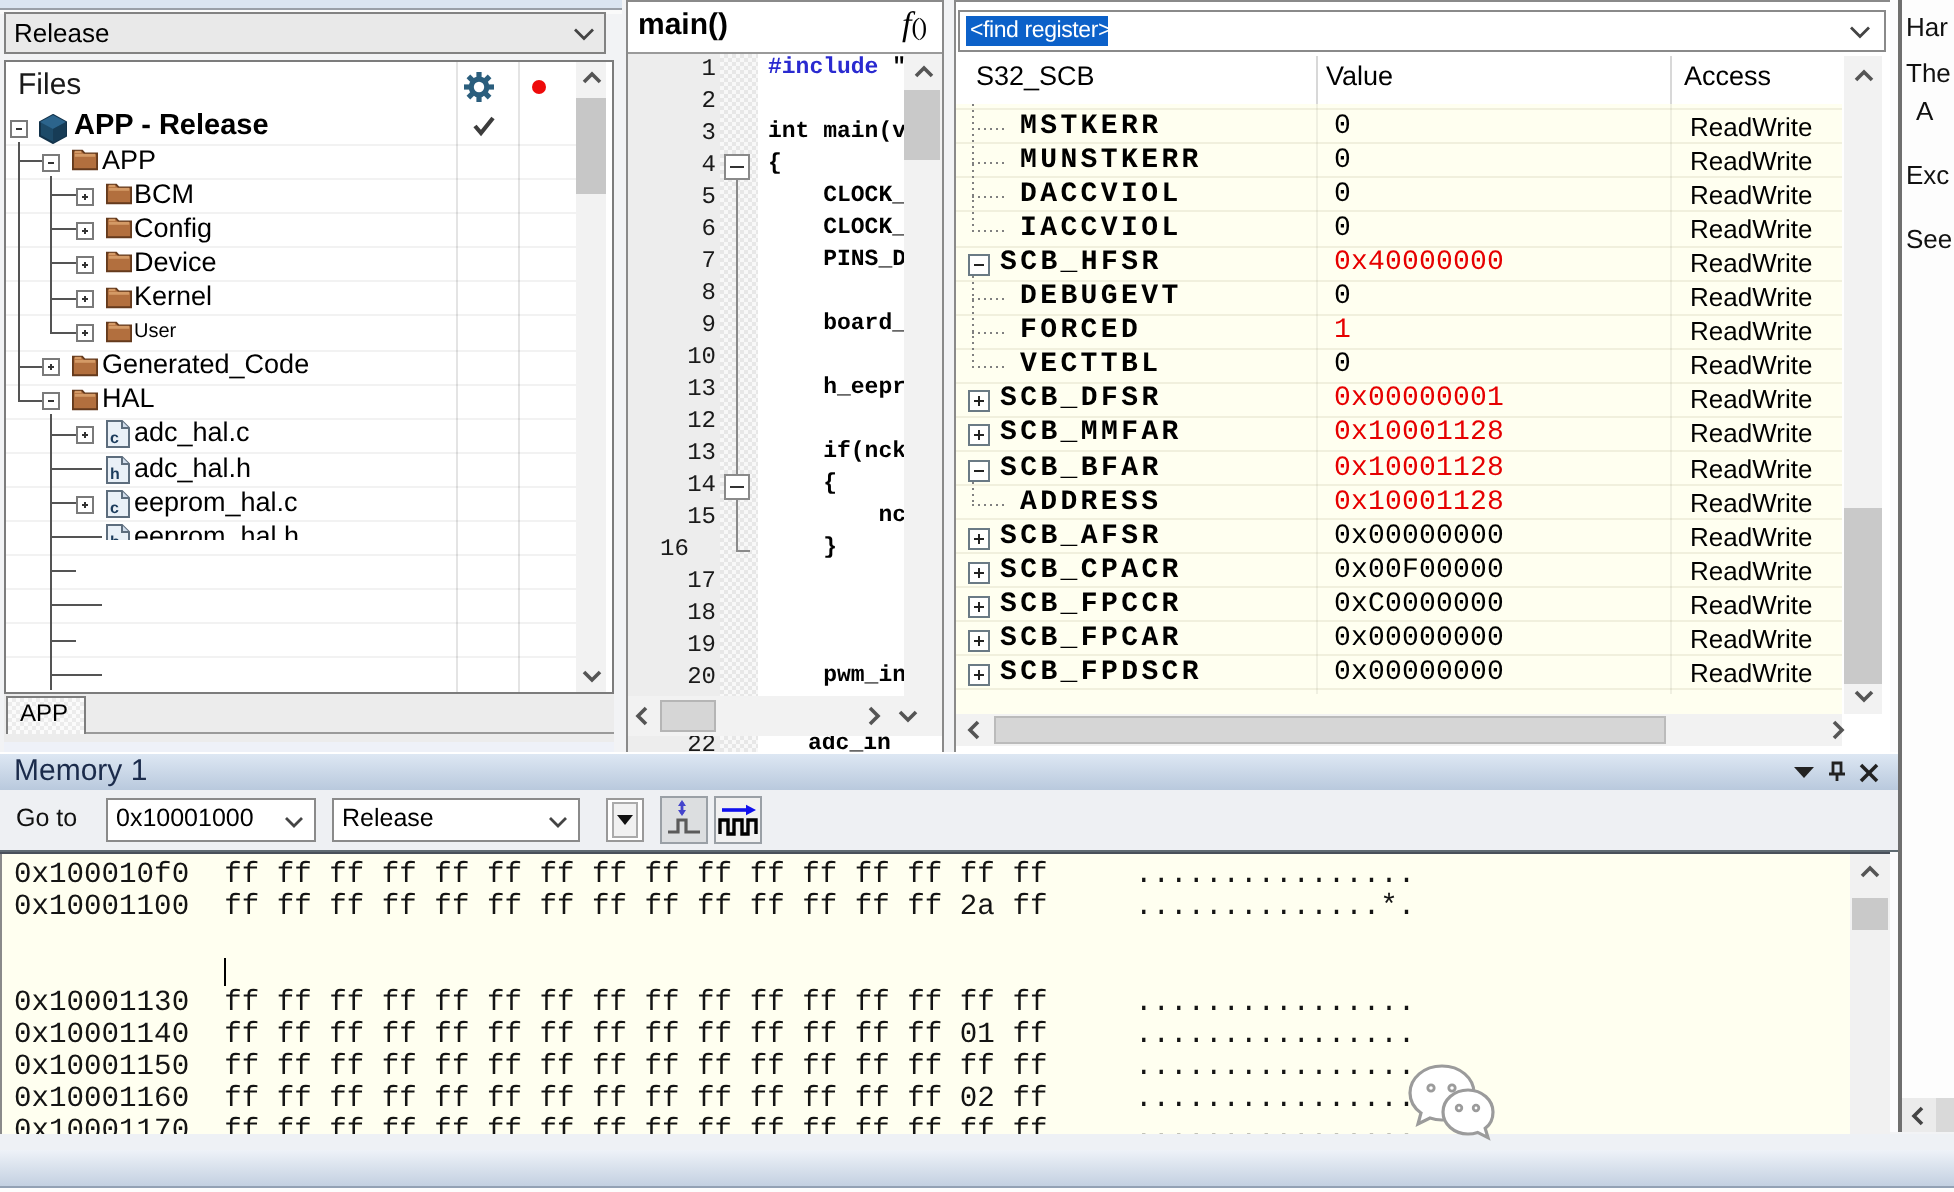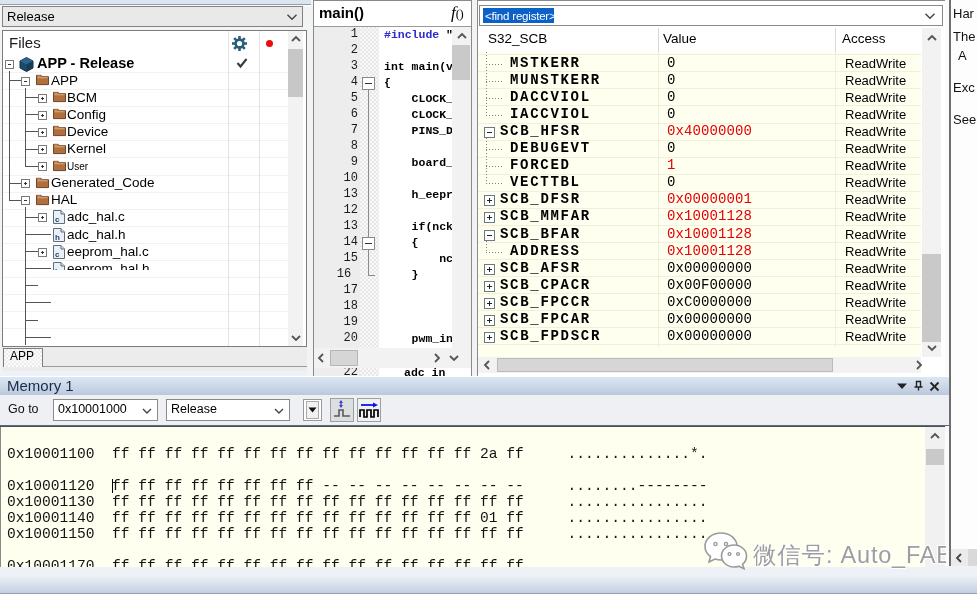--- a/index.html
+++ b/index.html
@@ -273,21 +273,21 @@
 <div class="t" style="left:330px;top:179px;width:28px;text-align:right;font-family:'Liberation Mono',monospace;font-size:12px;color:#1a1a1a">10</div>
 <div class="t" style="left:330px;top:195px;width:28px;text-align:right;font-family:'Liberation Mono',monospace;font-size:12px;color:#1a1a1a">13</div>
 <div class="t" style="left:411.6px;top:195px;font-family:'Liberation Mono',monospace;font-size:11.5px;font-weight:bold;color:#000;white-space:pre">h_eepr</div>
 <div class="t" style="left:330px;top:211px;width:28px;text-align:right;font-family:'Liberation Mono',monospace;font-size:12px;color:#1a1a1a">12</div>
 <div class="t" style="left:330px;top:227px;width:28px;text-align:right;font-family:'Liberation Mono',monospace;font-size:12px;color:#1a1a1a">13</div>
 <div class="t" style="left:411.6px;top:227px;font-family:'Liberation Mono',monospace;font-size:11.5px;font-weight:bold;color:#000;white-space:pre">if(nck</div>
 <div class="t" style="left:330px;top:243px;width:28px;text-align:right;font-family:'Liberation Mono',monospace;font-size:12px;color:#1a1a1a">14</div>
 <div class="t" style="left:411.6px;top:243px;font-family:'Liberation Mono',monospace;font-size:11.5px;font-weight:bold;color:#000;white-space:pre">{</div>
 <div class="t" style="left:330px;top:259px;width:28px;text-align:right;font-family:'Liberation Mono',monospace;font-size:12px;color:#1a1a1a">15</div>
 <div class="t" style="left:439.2px;top:259px;font-family:'Liberation Mono',monospace;font-size:11.5px;font-weight:bold;color:#000;white-space:pre">nc</div>
-<div class="t" style="left:330px;top:275px;width:28px;text-align:center;font-family:'Liberation Mono',monospace;font-size:12px;color:#1a1a1a">16</div>
+<div class="t" style="left:330px;top:275px;width:28px;text-align:left;font-family:'Liberation Mono',monospace;font-size:12px;color:#1a1a1a">16</div>
 <div class="t" style="left:411.6px;top:275px;font-family:'Liberation Mono',monospace;font-size:11.5px;font-weight:bold;color:#000;white-space:pre">}</div>
 <div class="t" style="left:330px;top:291px;width:28px;text-align:right;font-family:'Liberation Mono',monospace;font-size:12px;color:#1a1a1a">17</div>
 <div class="t" style="left:330px;top:307px;width:28px;text-align:right;font-family:'Liberation Mono',monospace;font-size:12px;color:#1a1a1a">18</div>
 <div class="t" style="left:330px;top:323px;width:28px;text-align:right;font-family:'Liberation Mono',monospace;font-size:12px;color:#1a1a1a">19</div>
 <div class="t" style="left:330px;top:339px;width:28px;text-align:right;font-family:'Liberation Mono',monospace;font-size:12px;color:#1a1a1a">20</div>
 <div class="t" style="left:411.6px;top:339px;font-family:'Liberation Mono',monospace;font-size:11.5px;font-weight:bold;color:#000;white-space:pre">pwm_in</div>
 </div>
     </div>
 <div class="" style="left:368px;top:90px;width:1px;height:185px;background:#8a8a8a"></div>
 <div class="" style="left:368px;top:275px;width:7px;height:1px;background:#8a8a8a"></div>
@@ -525,25 +525,26 @@
 <div class="" style="left:357px;top:398px;width:24px;height:24px;background:#f1f1f1;border:1px solid #9aa0a6;box-sizing:border-box"></div>
 <svg class="a" style="left:359px;top:400px" width="20" height="20" viewBox="0 0 20 20">
 <line x1="2" y1="5" x2="15" y2="5" stroke="#1111ee" stroke-width="1.8"></line>
       <polygon points="19,5 14,2.4 14,7.6" fill="#1111ee"></polygon>
 <path d="M1,17 L1,10 L5,10 L5,17 L8,17 L8,10 L12,10 L12,17 L15,17 L15,10 L19,10 L19,17" stroke="#000" stroke-width="1.7" fill="none"></path>
     </svg>
 <div class="" style="left:0px;top:426px;width:945px;height:141px;background:#fffff0;border-top:1px solid #49505a;box-sizing:border-box"></div>
 <div class="" style="left:0px;top:427px;width:1px;height:140px;background:#8a8a8a"></div>
 <div class="" style="left:944px;top:427px;width:1px;height:140px;background:#b9b9b9"></div>
 <div style="position:absolute;left:0;top:427px;width:924px;height:140px;overflow:hidden">
+<div class="t" style="left:7px;top:11px;font-family:'Liberation Mono',monospace;font-size:14.6px;color:#141414;white-space:pre">0x100010f0  ff ff ff ff ff ff ff ff ff ff ff ff ff ff ff ff     ................</div>
 <div class="t" style="left:7px;top:27px;font-family:'Liberation Mono',monospace;font-size:14.6px;color:#141414;white-space:pre">0x10001100  ff ff ff ff ff ff ff ff ff ff ff ff ff ff 2a ff     ..............*.</div>
-<div class="t" style="left:7px;top:59px;font-family:'Liberation Mono',monospace;font-size:14.6px;color:#141414;white-space:pre">0x10001120  ff ff ff ff ff ff ff ff -- -- -- -- -- -- -- --     ........--------</div>
 <div class="t" style="left:7px;top:75px;font-family:'Liberation Mono',monospace;font-size:14.6px;color:#141414;white-space:pre">0x10001130  ff ff ff ff ff ff ff ff ff ff ff ff ff ff ff ff     ................</div>
 <div class="t" style="left:7px;top:91px;font-family:'Liberation Mono',monospace;font-size:14.6px;color:#141414;white-space:pre">0x10001140  ff ff ff ff ff ff ff ff ff ff ff ff ff ff 01 ff     ................</div>
 <div class="t" style="left:7px;top:107px;font-family:'Liberation Mono',monospace;font-size:14.6px;color:#141414;white-space:pre">0x10001150  ff ff ff ff ff ff ff ff ff ff ff ff ff ff ff ff     ................</div>
+<div class="t" style="left:7px;top:123px;font-family:'Liberation Mono',monospace;font-size:14.6px;color:#141414;white-space:pre">0x10001160  ff ff ff ff ff ff ff ff ff ff ff ff ff ff 02 ff     ................</div>
 <div class="t" style="left:7px;top:139px;font-family:'Liberation Mono',monospace;font-size:14.6px;color:#141414;white-space:pre">0x10001170  ff ff ff ff ff ff ff ff ff ff ff ff ff ff ff ff     ................</div>
 </div>
 <div class="" style="left:112px;top:479px;width:1px;height:14px;background:#000"></div>
 <div class="" style="left:925px;top:427px;width:20px;height:140px;background:#f1f1f1"></div>
 <svg class="a" style="left:927px;top:428px" width="16" height="16" viewBox="-8 -8 16 16">
       <polyline points="-4.0,2.0 0,-2.0 4.0,2.0" fill="none" stroke="#555" stroke-width="1.8"></polyline>
     </svg>
 <div class="" style="left:926px;top:449px;width:18px;height:16px;background:#c9c9c9"></div>
 <div class="" style="left:0px;top:567px;width:977px;height:8px;background:#eef1f5"></div>
 <div class="" style="left:0px;top:575px;width:977px;height:18px;background:linear-gradient(#eef2f8,#c3d0e1)"></div>
@@ -555,14 +556,13 @@
 <path d="M20,4 C11,4 4,10 4,17.5 C4,21.5 6,25 9.5,27.5 L8,33 L14,30 C16,30.7 18,31 20,31 C29,31 36,25 36,17.5 C36,10 29,4 20,4 Z"></path>
 <path d="M33,16 C26,16 20.5,21 20.5,27 C20.5,33 26,38 33,38 C34.7,38 36.3,37.7 37.8,37.2 L43,39.8 L41.6,35.2 C44.3,33.2 45.5,30.2 45.5,27 C45.5,21 40,16 33,16 Z"></path>
 </g>
 <g fill="none" stroke="#9b9b9b" stroke-width="1.4">
 <circle cx="14.5" cy="15" r="1.6"></circle>
           <circle cx="25" cy="15" r="1.6"></circle>
 <circle cx="28.5" cy="25" r="1.4"></circle>
           <circle cx="37" cy="25" r="1.4"></circle>
 </g>
       </svg>
-<div style="position:absolute;left:753px;top:539px;font-size:23.5px;color:#9e9e9e;letter-spacing:0.8px;white-space:nowrap;text-shadow:-1px -1px 0 rgba(255,255,255,0.9),1px -1px 0 rgba(255,255,255,0.9),-1px 1px 0 rgba(255,255,255,0.9),1px 1px 0 rgba(255,255,255,0.9)">微信号: Auto_FAE</div>
 </div>
 </div>
 </body></html>

